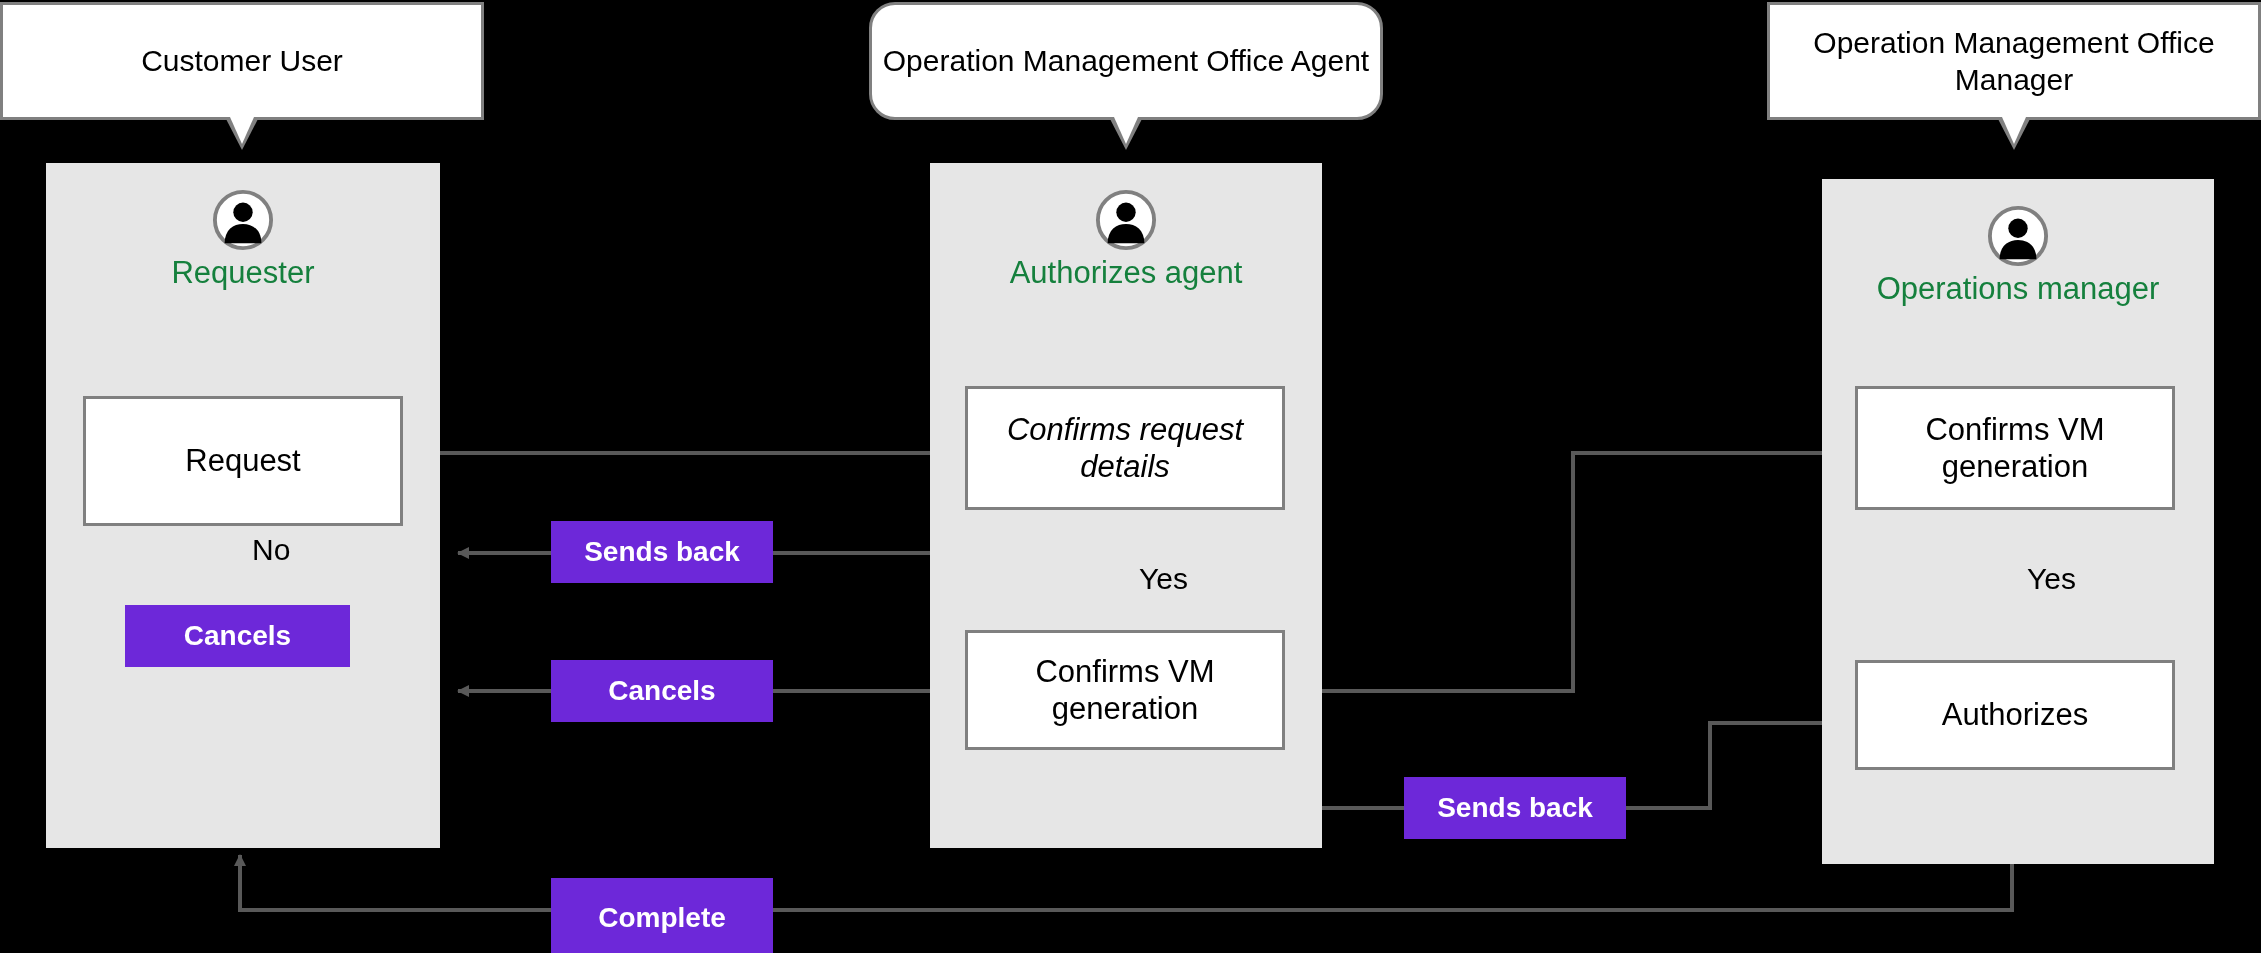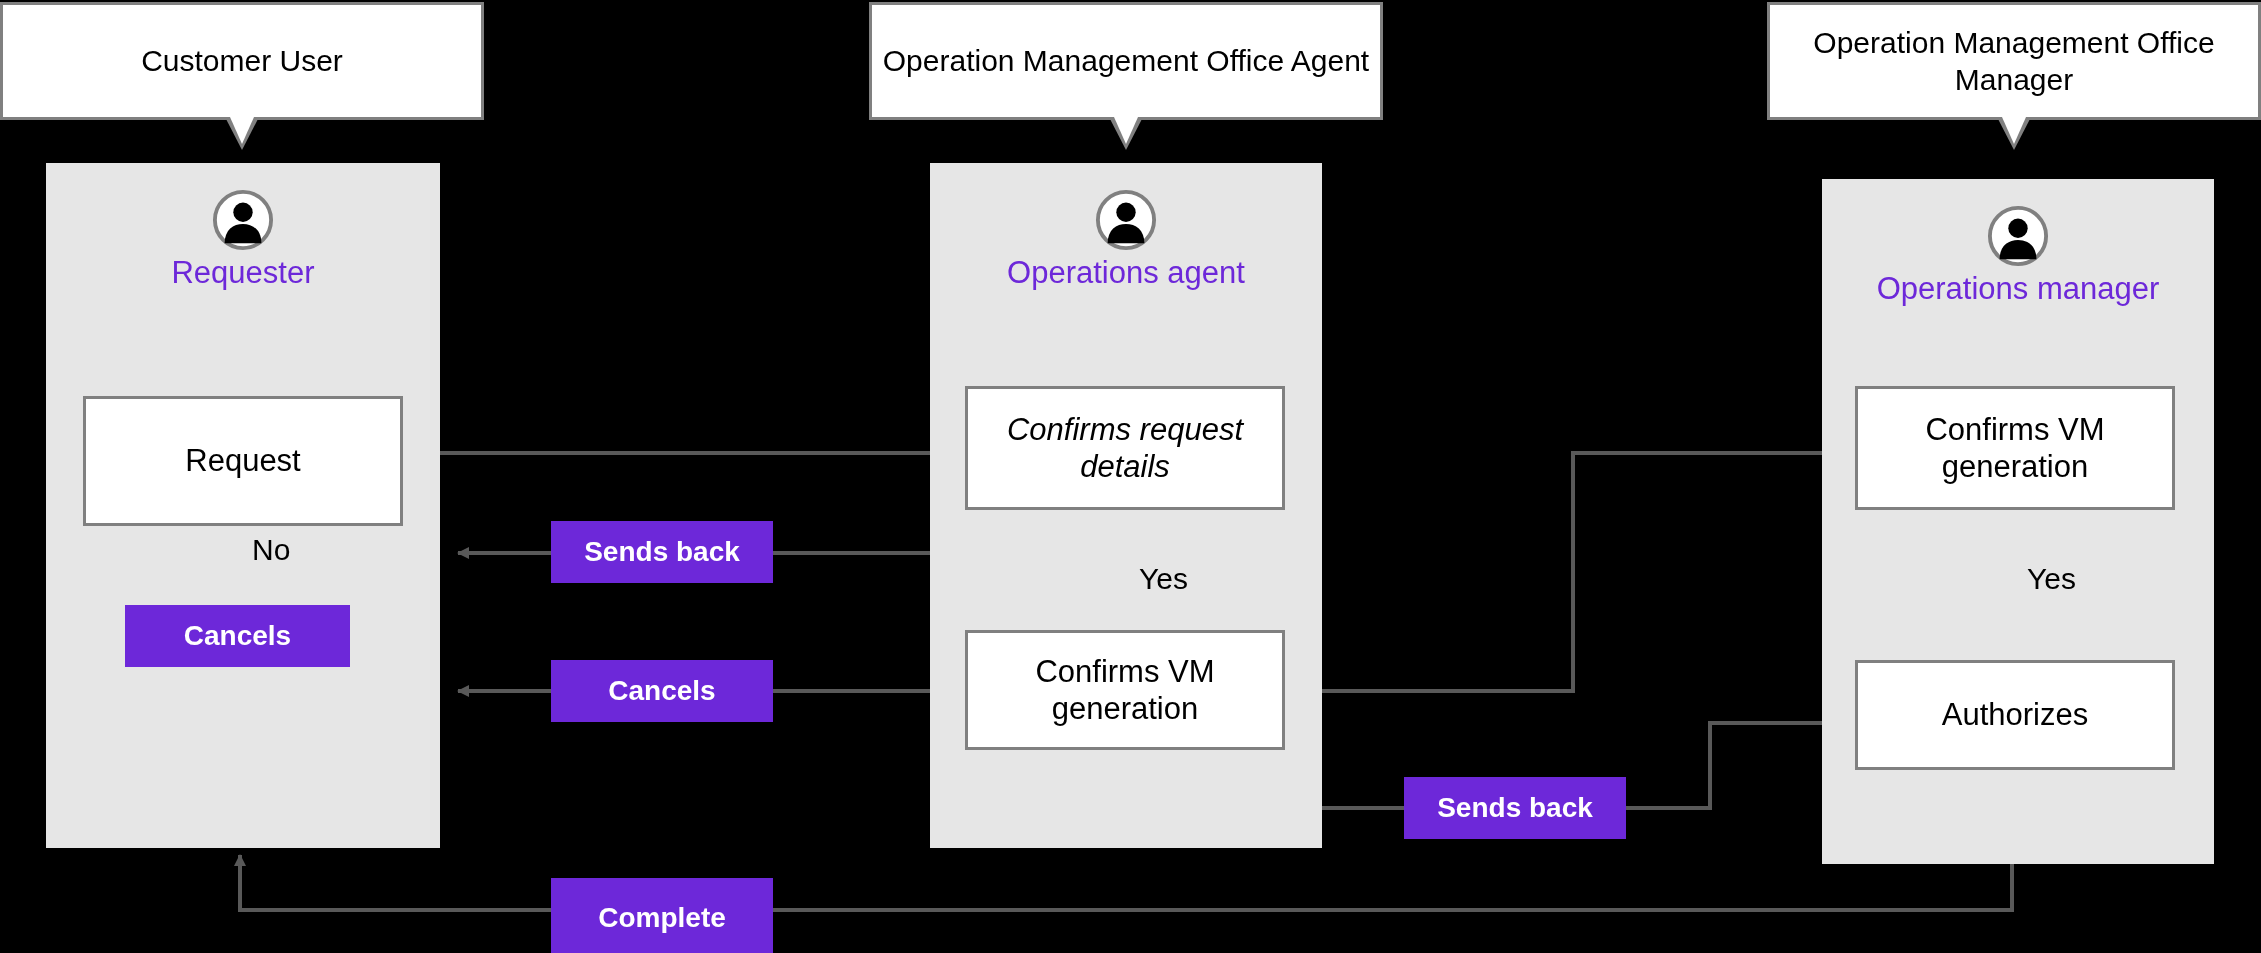--- a/index.html
+++ b/index.html
@@ -80,21 +80,21 @@
     width: 62px;
     height: 62px;
   }
   .lane-title {
     position: absolute;
     left: 0;
     right: 0;
     top: 92px;
     text-align: center;
     font-size: 31px;
-    color: #6d28d9;
+    color: #15803d;
     white-space: nowrap;
   }
 
   
   .node {
     position: absolute;
     background: #ffffff;
     border: 3px solid #808080;
     box-sizing: border-box;
     display: flex;
@@ -174,21 +174,21 @@
       <path d="M2012,733 L2012,910 L240,910 L240,855" marker-end="url(#arrowU)"></path>
     </g>
   </svg>
 
   <div class="callout" style="left:0px; top:2px; width:484px; height:118px;">
     <span>Customer User</span>
     <span class="tail-outer"></span>
     <span class="tail-inner"></span>
   </div>
 
-  <div class="callout" style="left:869px; top:2px; width:514px; height:118px;">
+  <div class="callout" style="left:869px; top:2px; width:514px; height:118px;border-radius:26px;">
     <span>Operation Management Office Agent</span>
     <span class="tail-outer"></span>
     <span class="tail-inner"></span>
   </div>
 
   <div class="callout" style="left:1767px; top:2px; width:494px; height:118px;text-align:center;">
     <span>Operation Management Office Manager</span>
     <span class="tail-outer"></span>
     <span class="tail-inner"></span>
   </div>
@@ -205,21 +205,21 @@
   </div>
 
   <div class="lane" style="left:930px; top:163px; width:392px; height:685px;">
     <span class="lane-avatar">
       <svg viewBox="0 0 64 64" width="62" height="62" xmlns="http://www.w3.org/2000/svg">
         <circle cx="32" cy="32" r="29" fill="#ffffff" stroke="#808080" stroke-width="4"></circle>
         <circle cx="32" cy="24" r="10" fill="#000000"></circle>
         <path d="M13,56 C13,42 22,36 32,36 C42,36 51,42 51,56 Z" fill="#000000"></path>
       </svg>
     </span>
-    <div class="lane-title">Operations agent</div>
+    <div class="lane-title">Authorizes agent</div>
   </div>
 
   <div class="lane" style="left:1822px; top:179px; width:392px; height:685px;text-decoration:underline;">
     <span class="lane-avatar">
       <svg viewBox="0 0 64 64" width="62" height="62" xmlns="http://www.w3.org/2000/svg">
         <circle cx="32" cy="32" r="29" fill="#ffffff" stroke="#808080" stroke-width="4"></circle>
         <circle cx="32" cy="24" r="10" fill="#000000"></circle>
         <path d="M13,56 C13,42 22,36 32,36 C42,36 51,42 51,56 Z" fill="#000000"></path>
       </svg>
     </span>

